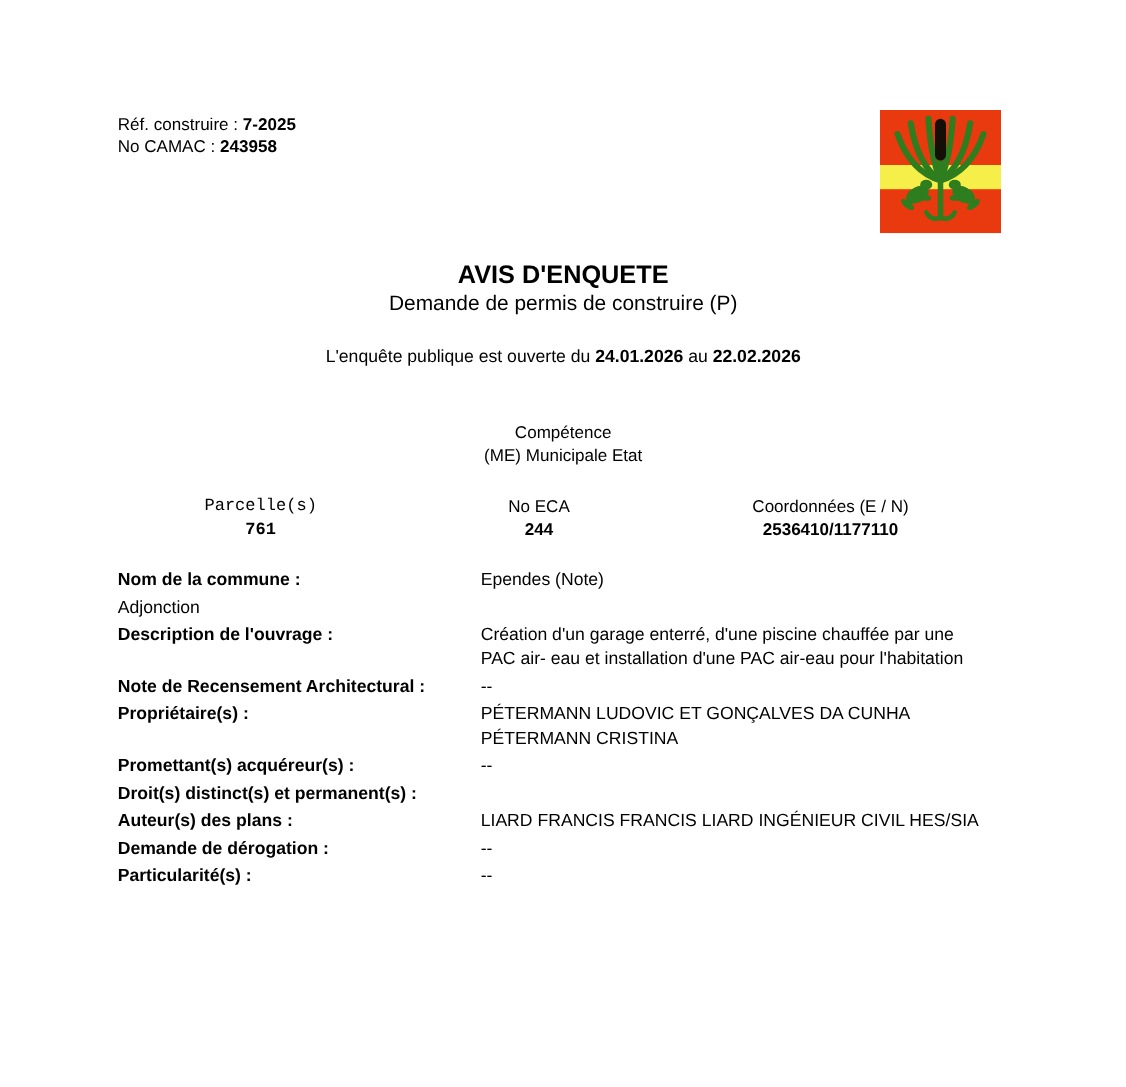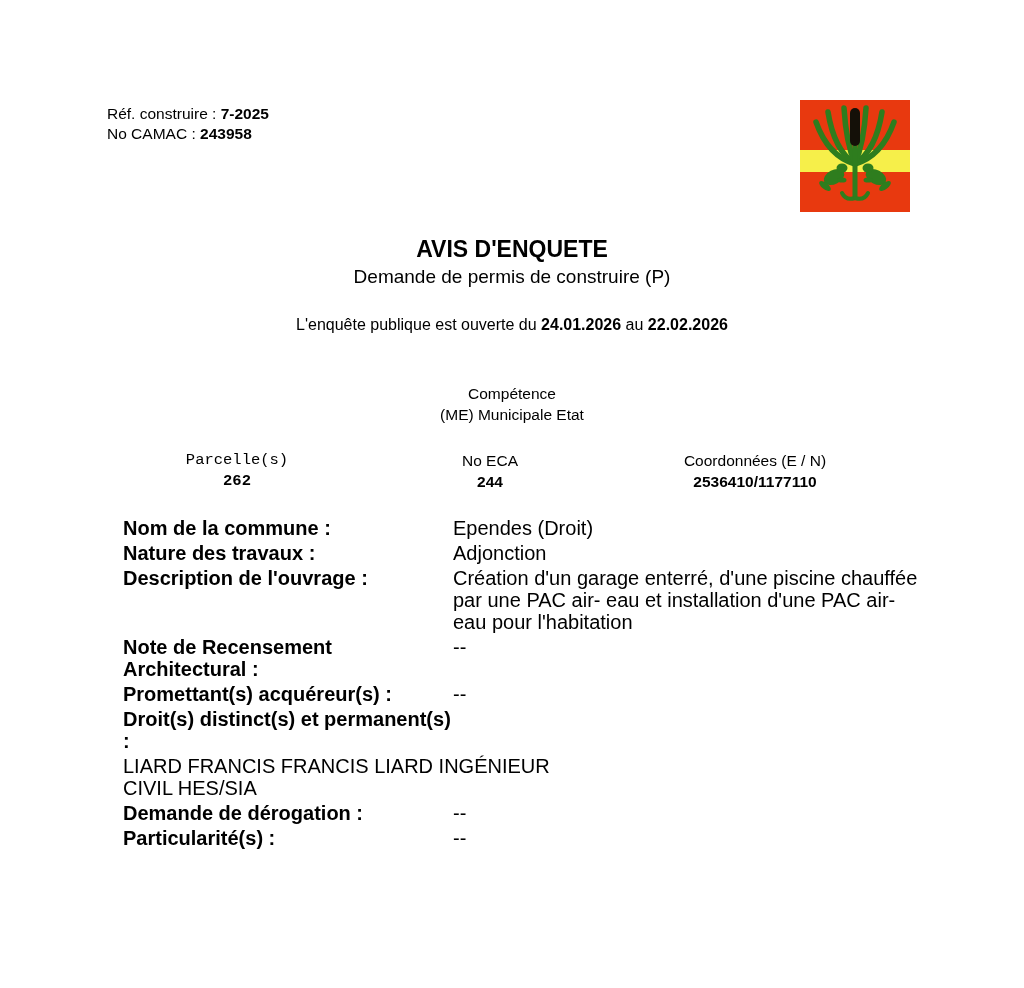--- a/index.html
+++ b/index.html
@@ -47,23 +47,23 @@
     transform: translateX(-50%);
     white-space: nowrap;
   }
   .col3 .col-value { font-weight: bold; }
   .col-parcel { left: 237px; font-family: Liberation Mono, monospace; }
   .col-eca    { left: 490px; }
   .col-coord  { left: 755px; }
 
   
   .fields {
-    left: 123px; top: 517px;
+    left: 107px; top: 517px;
     width: 800px;
-    font-size: 20px;
+    font-size: 16px;
   }
   .field-row {
     display: flex;
     align-items: flex-start;
     line-height: 22px;
     margin-bottom: 3px;
   }
   .field-label {
     width: 330px;
     min-width: 330px;
@@ -134,57 +134,61 @@
   <b>22.02.2026</b>
 </div>
 
 <div class="abs center-line competence">
   <div>Compétence</div>
   <div class="comp-value">(ME) Municipale Etat</div>
 </div>
 
 <div class="abs col3 col-parcel">
   <div>Parcelle(s)</div>
-  <div class="col-value">262</div>
+  <div class="col-value">761</div>
 </div>
 <div class="abs col3 col-eca">
   <div>No ECA</div>
   <div class="col-value">244</div>
 </div>
 <div class="abs col3 col-coord">
   <div>Coordonnées (E / N)</div>
   <div class="col-value">2536410/1177110</div>
 </div>
 
 <div class="abs fields">
   <div class="field-row">
     <div class="field-label">Nom de la commune :</div>
-    <div class="field-value">Ependes (Droit)</div>
+    <div class="field-value">Ependes (Note)</div>
   </div>
   <div class="field-row">
-    <div class="field-label">Nature des travaux :</div>
     <div class="field-value">Adjonction</div>
   </div>
   <div class="field-row">
     <div class="field-label">Description de l'ouvrage :</div>
     <div class="field-value">Création d'un garage enterré, d'une piscine chauffée par une PAC air- eau et installation d'une PAC air-eau pour l'habitation</div>
   </div>
   <div class="field-row">
     <div class="field-label">Note de Recensement Architectural :</div>
     <div class="field-value">--</div>
   </div>
   <div class="field-row">
+    <div class="field-label">Propriétaire(s) :</div>
+    <div class="field-value">PÉTERMANN LUDOVIC ET GONÇALVES DA CUNHA PÉTERMANN CRISTINA</div>
+  </div>
+  <div class="field-row">
     <div class="field-label">Promettant(s) acquéreur(s) :</div>
     <div class="field-value">--</div>
   </div>
   <div class="field-row">
     <div class="field-label">Droit(s) distinct(s) et permanent(s) :</div>
     <div class="field-value"></div>
   </div>
   <div class="field-row">
+    <div class="field-label">Auteur(s) des plans :</div>
     <div class="field-value">LIARD FRANCIS FRANCIS LIARD INGÉNIEUR CIVIL HES/SIA</div>
   </div>
   <div class="field-row">
     <div class="field-label">Demande de dérogation :</div>
     <div class="field-value">--</div>
   </div>
   <div class="field-row">
     <div class="field-label">Particularité(s) :</div>
     <div class="field-value">--</div>
   </div>

